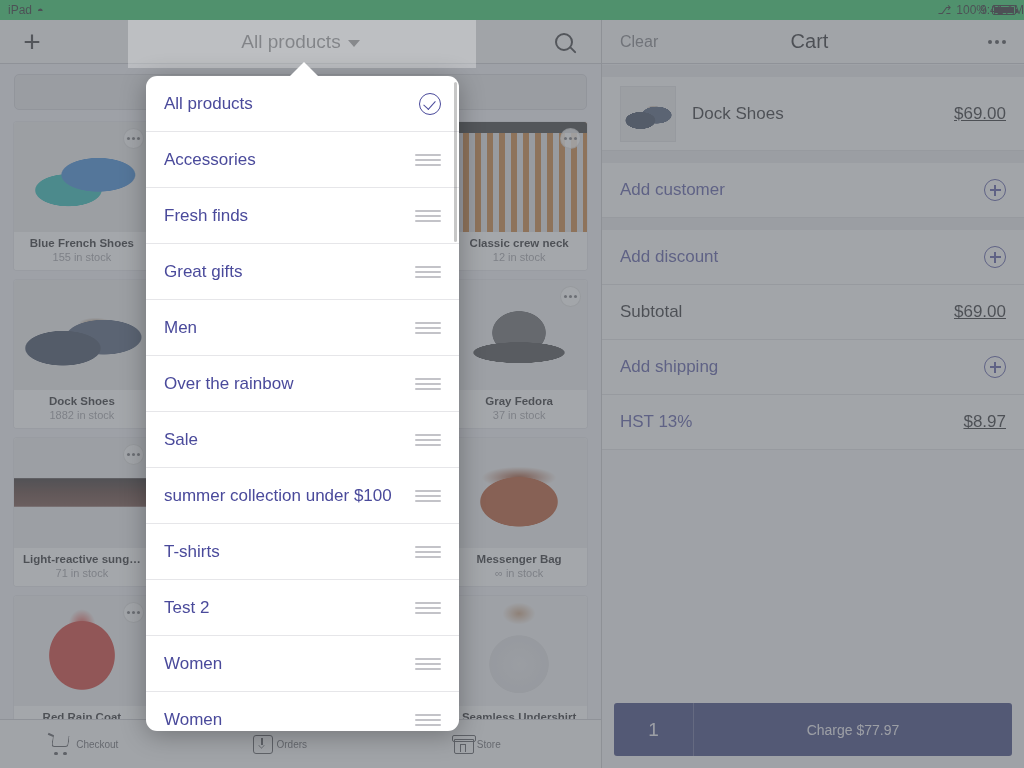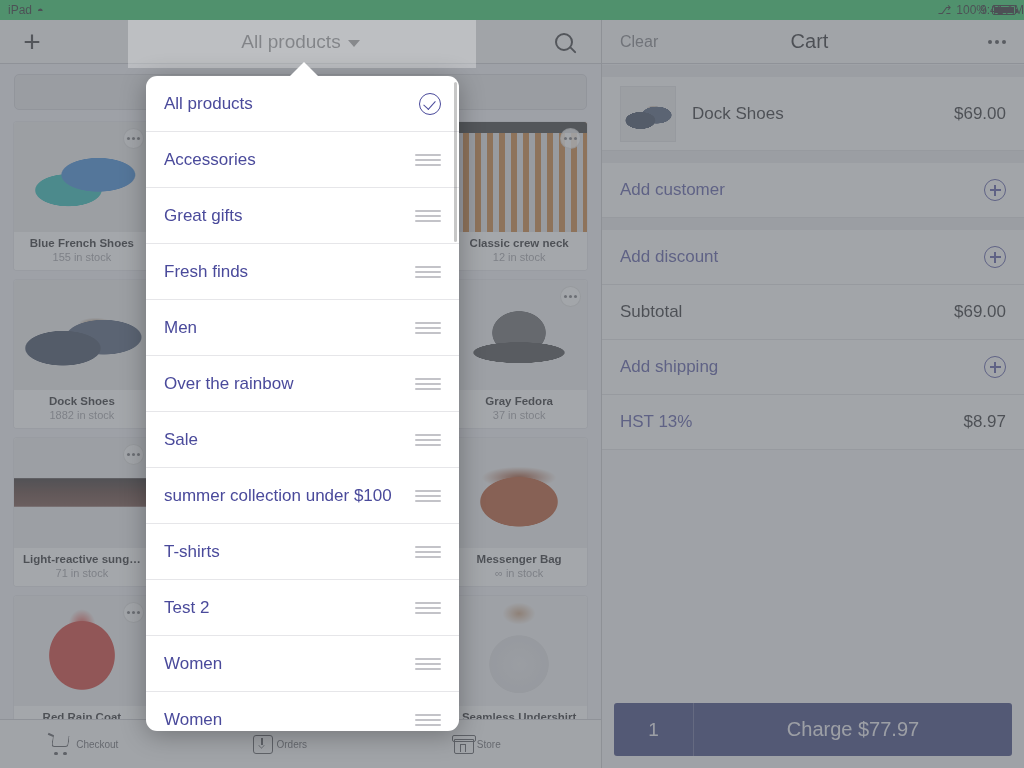--- a/index.html
+++ b/index.html
@@ -198,39 +198,39 @@
     padding: 0 18px; border-bottom:1px solid #dcdce0;
   }
   .row.tall { height:74px; }
   .row.std { height:55px; }
   .thumb {
     width:56px;height:56px; border:1px solid #dcdce0; background:#fff;
     margin-right:16px; position:relative; overflow:hidden; flex:none;
   }
   .row-label { font-size:17px; color:#1b1b1f; }
   .row-label.link { color:#4a4a9b; }
-  .row-amount { margin-left:auto; font-size:17px; color:#1b1b1f; }
+  .row-amount { margin-left:auto; font-size:17px; color:#1b1b1f;text-decoration:underline; }
   .plus-circle {
     margin-left:auto; width:22px;height:22px;border:1.6px solid #4a4a9b;border-radius:50%;
     position:relative; flex:none;
   }
   .plus-circle::before{content:"";position:absolute;left:4.5px;top:9.2px;width:11px;height:1.8px;background:#4a4a9b;}
   .plus-circle::after{content:"";position:absolute;top:4.5px;left:9.2px;height:11px;width:1.8px;background:#4a4a9b;}
 
   .charge-wrap { position:absolute; left:0; right:0; bottom:0; padding: 12px; }
   .charge-btn {
     height: 53px; border-radius:3px; background:#2c3272; display:flex; align-items:stretch;
     overflow:hidden;
   }
   .charge-qty {
     width: 80px; display:flex;align-items:center;justify-content:center;
     color:#e9e9ef; font-size:19px; border-right:1px solid rgba(255,255,255,0.22);
   }
   .charge-label { flex:1; display:flex;align-items:center;justify-content:center;
-    color:#e9e9ef; font-size:20px; }
+    color:#e9e9ef; font-size:14px; }
 
   
   #popover {
     position:absolute; left:146px; top:76px; width:313px; height:655px;
     background:#ffffff; border-radius:11px; z-index:60;
     box-shadow: 0 4px 26px rgba(0,0,0,0.30);
     overflow:hidden;
   }
   #pop-arrow {
     position:absolute; left:289px; top:62px; width:0;height:0; z-index:61;
@@ -575,29 +575,29 @@
         </div>
         <div class="pop-item">
           <span class="pop-item-label">Accessories</span>
           <span class="handle">
             <span></span>
             <span></span>
             <span></span>
           </span>
         </div>
         <div class="pop-item">
+          <span class="pop-item-label">Fresh finds</span>
+          <span class="handle">
+            <span></span>
+            <span></span>
+            <span></span>
+          </span>
+        </div>
+        <div class="pop-item">
           <span class="pop-item-label">Great gifts</span>
-          <span class="handle">
-            <span></span>
-            <span></span>
-            <span></span>
-          </span>
-        </div>
-        <div class="pop-item">
-          <span class="pop-item-label">Fresh finds</span>
           <span class="handle">
             <span></span>
             <span></span>
             <span></span>
           </span>
         </div>
         <div class="pop-item">
           <span class="pop-item-label">Men</span>
           <span class="handle">
             <span></span>

